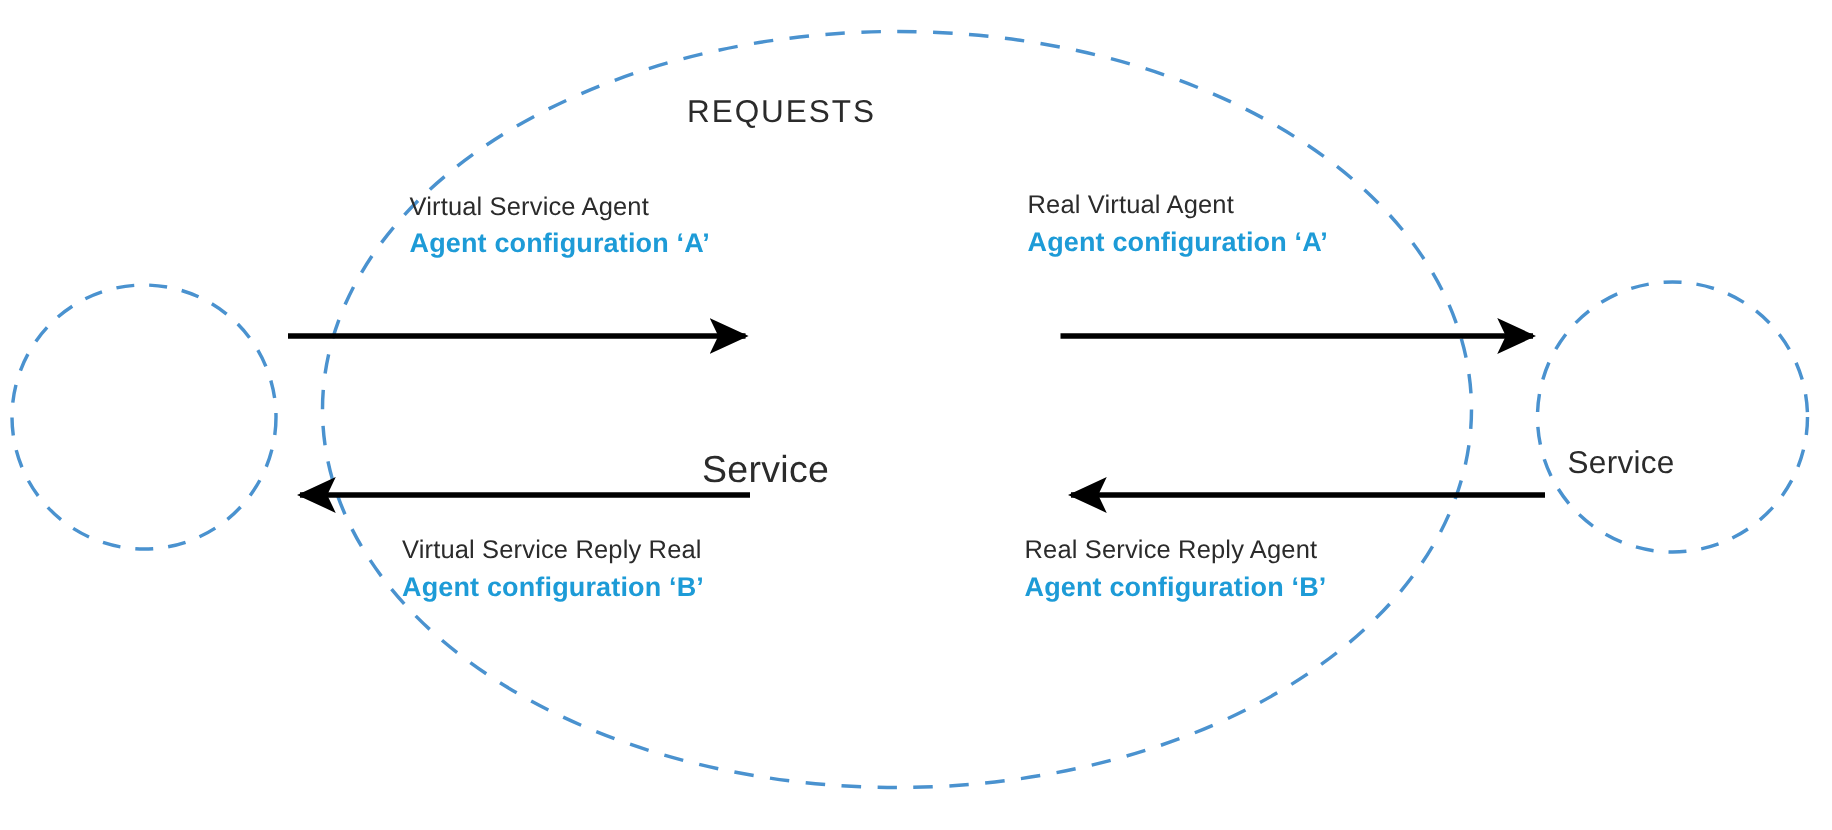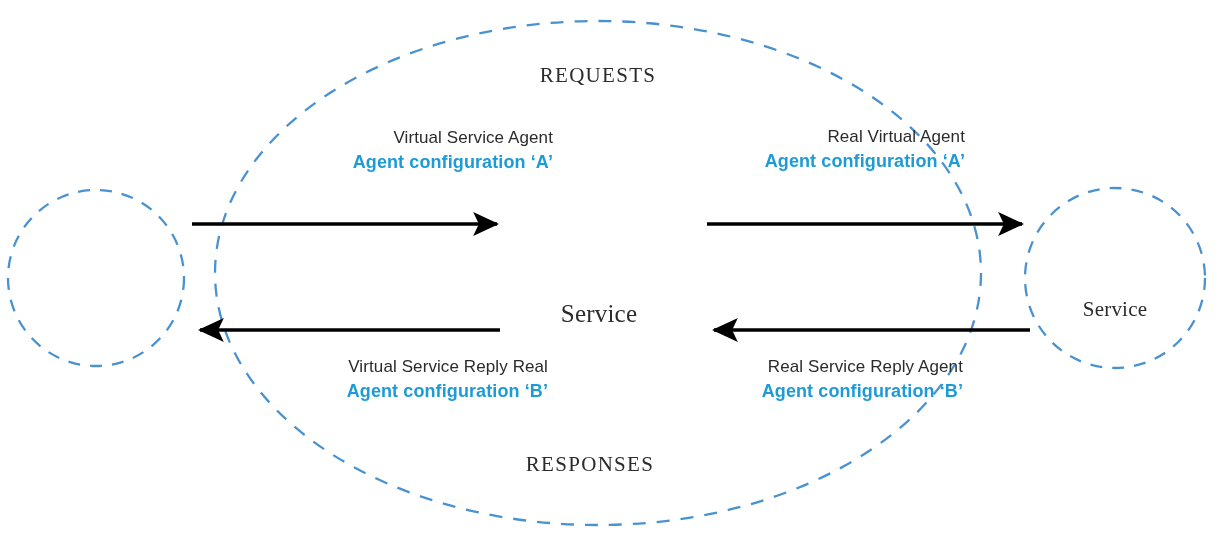--- a/index.html
+++ b/index.html
@@ -21,44 +21,43 @@
   }
   #diagram-svg {
     position: absolute;
     top: 0;
     left: 0;
     width: 1221px;
     height: 553px;
   }
   .lbl {
     position: absolute;
-    text-align: center;
     white-space: pre;
     line-height: 1.18;
     color: #231f20;
-    font-family: Liberation Serif, serif;
+    font-family: Liberation Sans, sans-serif;
   }
   .node-label {
     font-size: 21px;
     color: #2b2b2b;
     letter-spacing: 0.2px;
   }
   .center-label {
     font-size: 25px;
     color: #2b2b2b;
     letter-spacing: 0.2px;
   }
   .flow-label {
     font-size: 21px;
     color: #2b2b2b;
     letter-spacing: 1.3px;
   }
   .agent-group {
     position: absolute;
-    text-align: right;
+    text-align: left;
   }
   .agent-name {
     font-size: 17px;
     color: #2b2b2b;
     letter-spacing: 0.1px;
     line-height: 1.35;
     white-space: pre;
   }
   .agent-config {
     font-size: 18px;
@@ -93,21 +92,20 @@
 
     <line x1="707" y1="224" x2="1022" y2="224" stroke="#000000" stroke-width="3.6" marker-end="url(#arrow-right)"></line>
 
     <line x1="500" y1="330" x2="200" y2="330" stroke="#000000" stroke-width="3.6" marker-end="url(#arrow-left)"></line>
 
     <line x1="1030" y1="330" x2="714" y2="330" stroke="#000000" stroke-width="3.6" marker-end="url(#arrow-left)"></line>
   </svg>
 
   <div class="lbl flow-label" style="left:458px; top:63px; width:280px;">REQUESTS</div>
 
-  <div class="lbl flow-label" style="left:450px; top:452px; width:280px;">RESPONSES</div>
 
 
   <div class="lbl center-label" style="left:468px; top:240px; width:262px;">
     <div>Service</div>
   </div>
 
   <div class="lbl node-label" style="left:1045px; top:247px; width:140px;">
     <div>Service</div>
   </div>
 

